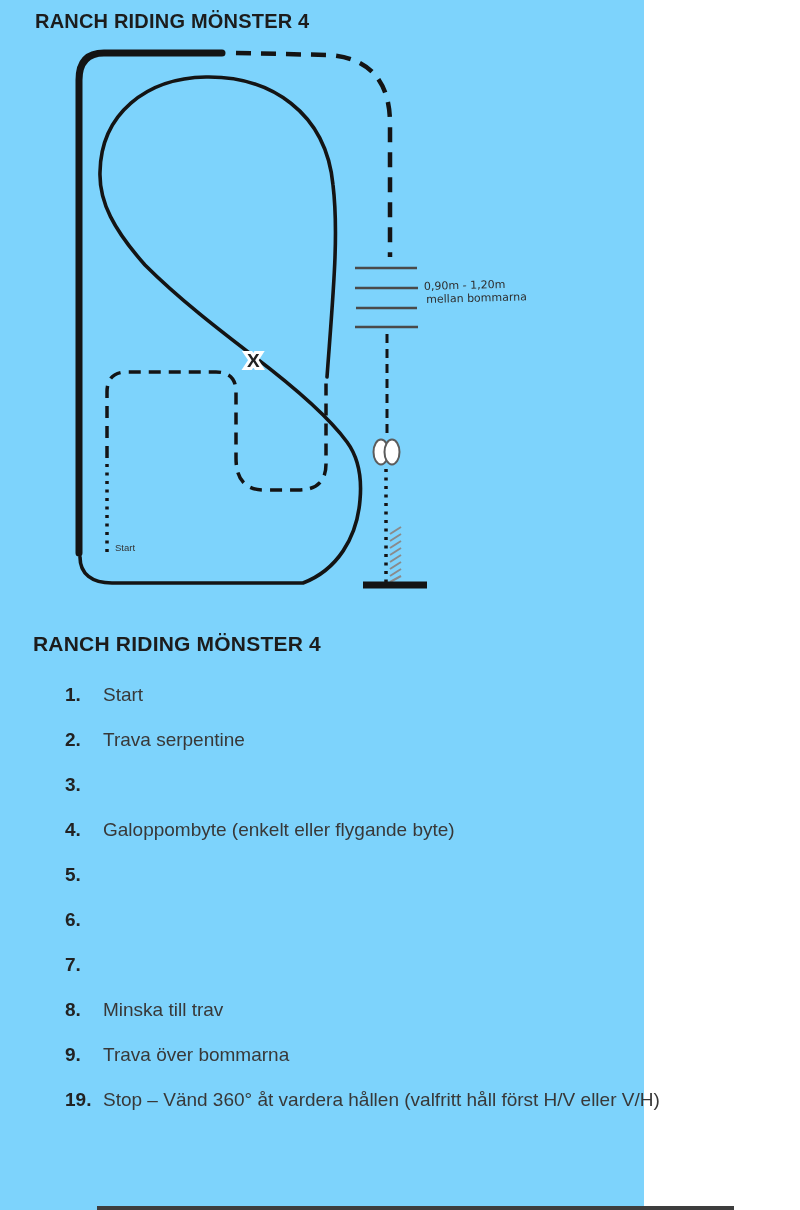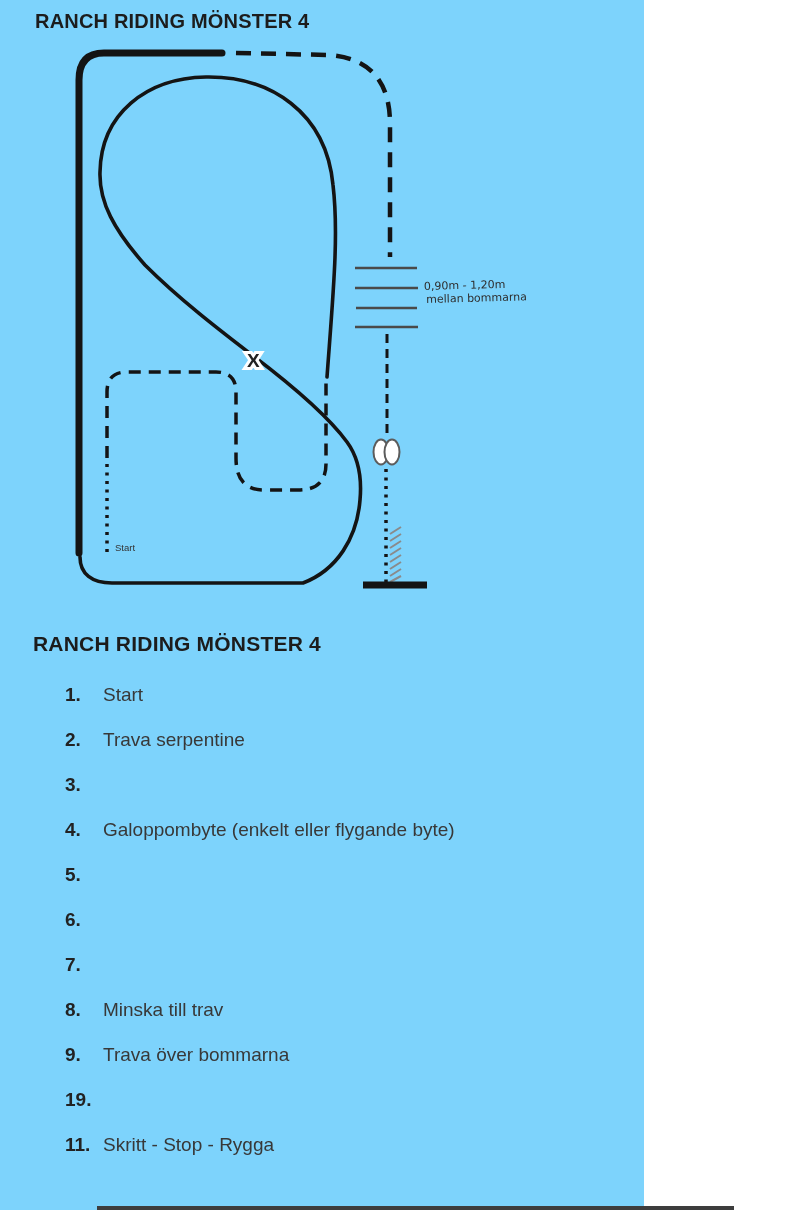--- a/index.html
+++ b/index.html
@@ -154,22 +154,19 @@
         <div class="instruction-row">
     <span class="instruction-num">8.</span>
     <span class="instruction-txt">Minska till trav</span>
   </div>
         <div class="instruction-row">
     <span class="instruction-num">9.</span>
     <span class="instruction-txt">Trava över bommarna</span>
   </div>
         <div class="instruction-row">
     <span class="instruction-num">19.</span>
-  </div>
-        <div class="instruction-row">
-    <span class="instruction-num">11.</span>
-    <span class="instruction-txt">Skritt - Stop - Rygga</span>
+    <span class="instruction-txt">Stop – Vänd 360° åt vardera hållen (valfritt håll först H/V eller V/H)</span>
   </div>
       </div>
   </div>
 
   <div class="bottom-rule"></div>
 </div>
 
 </body></html>

